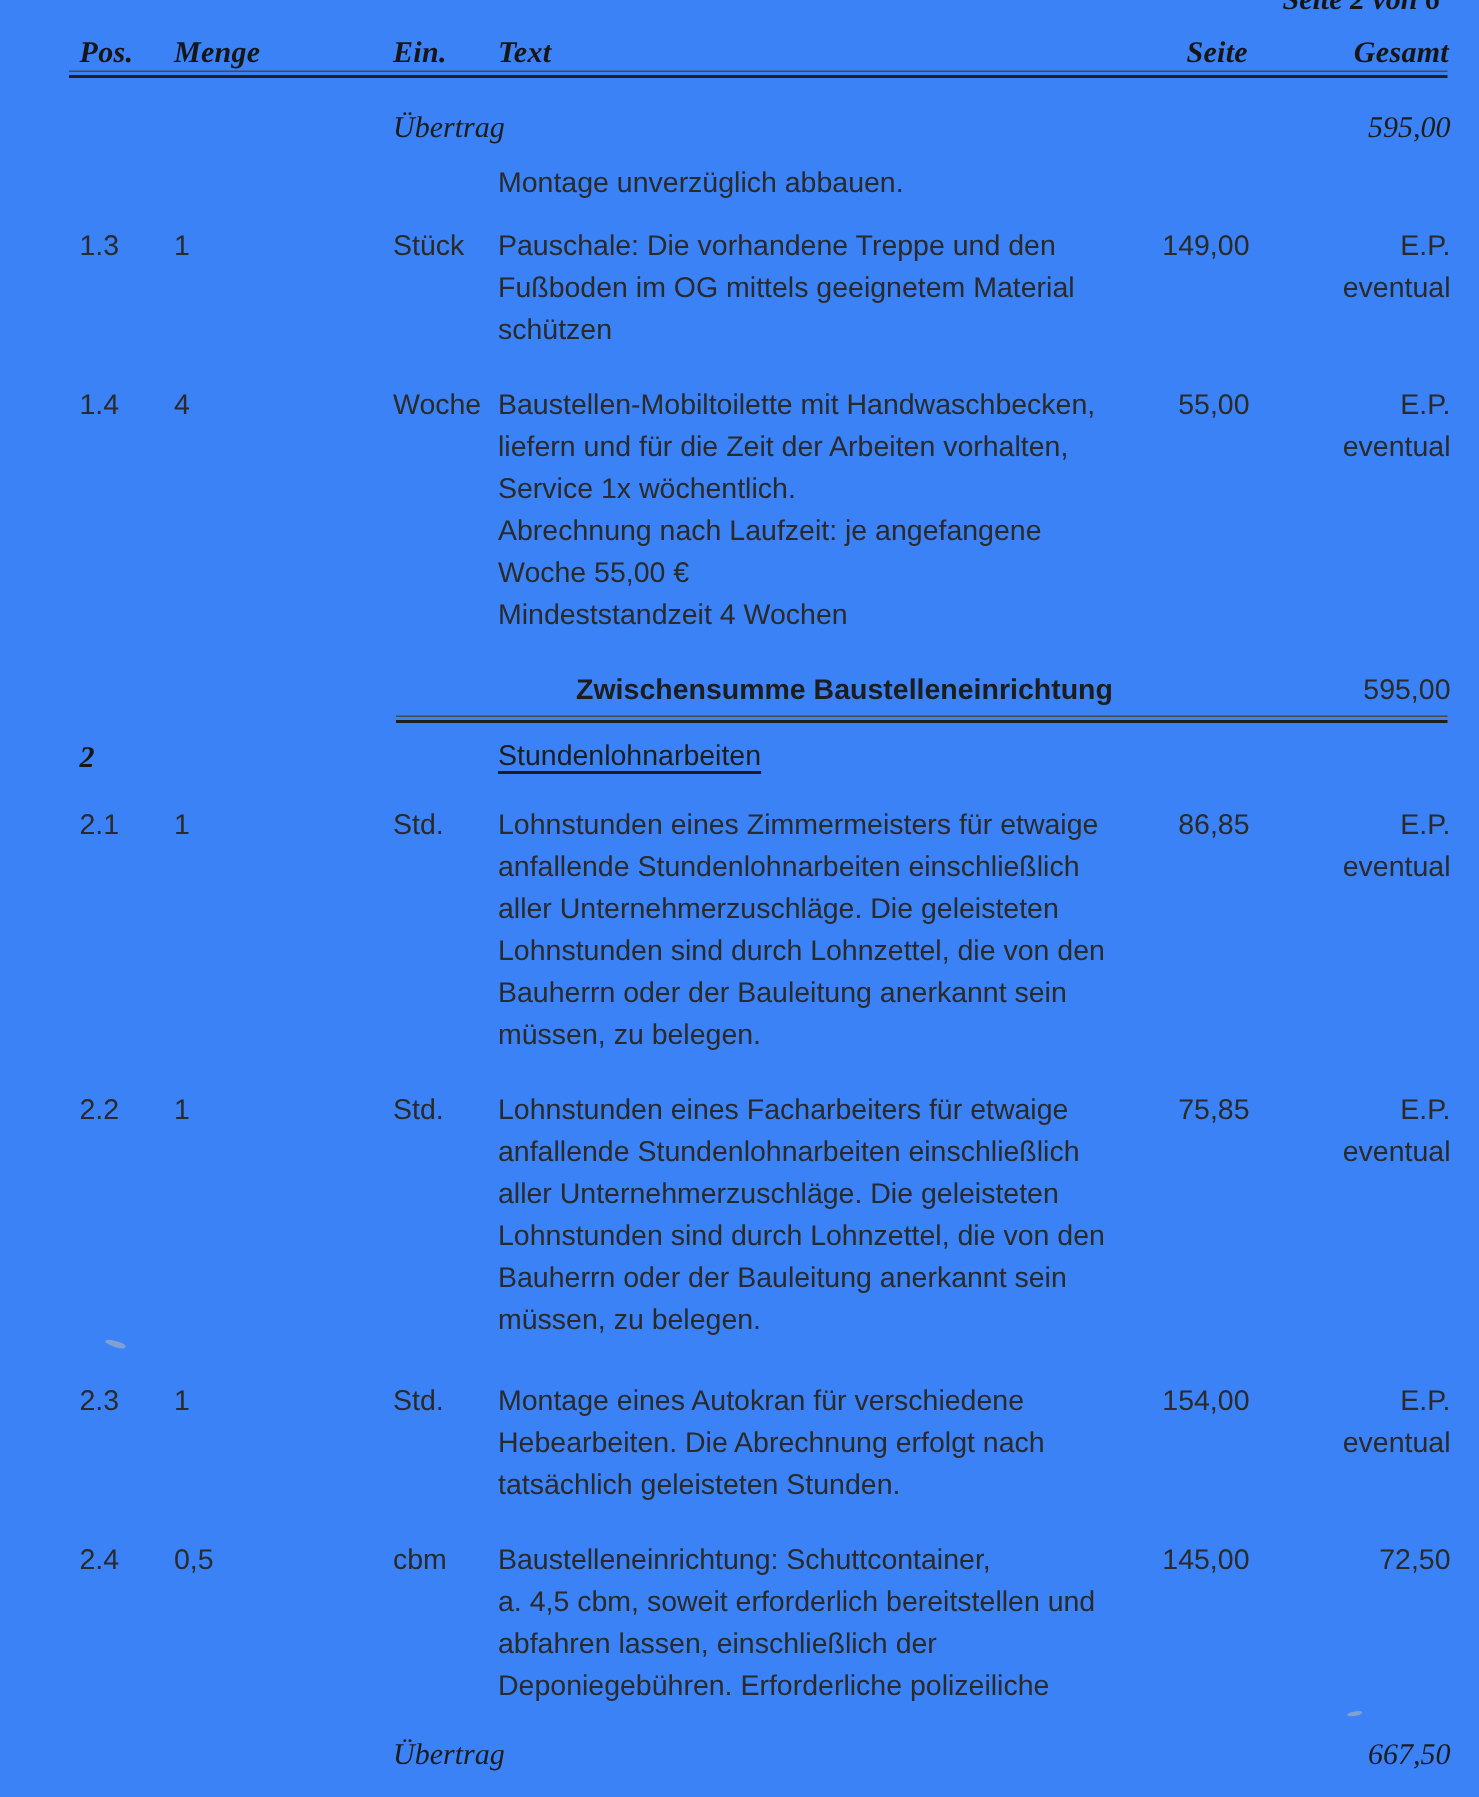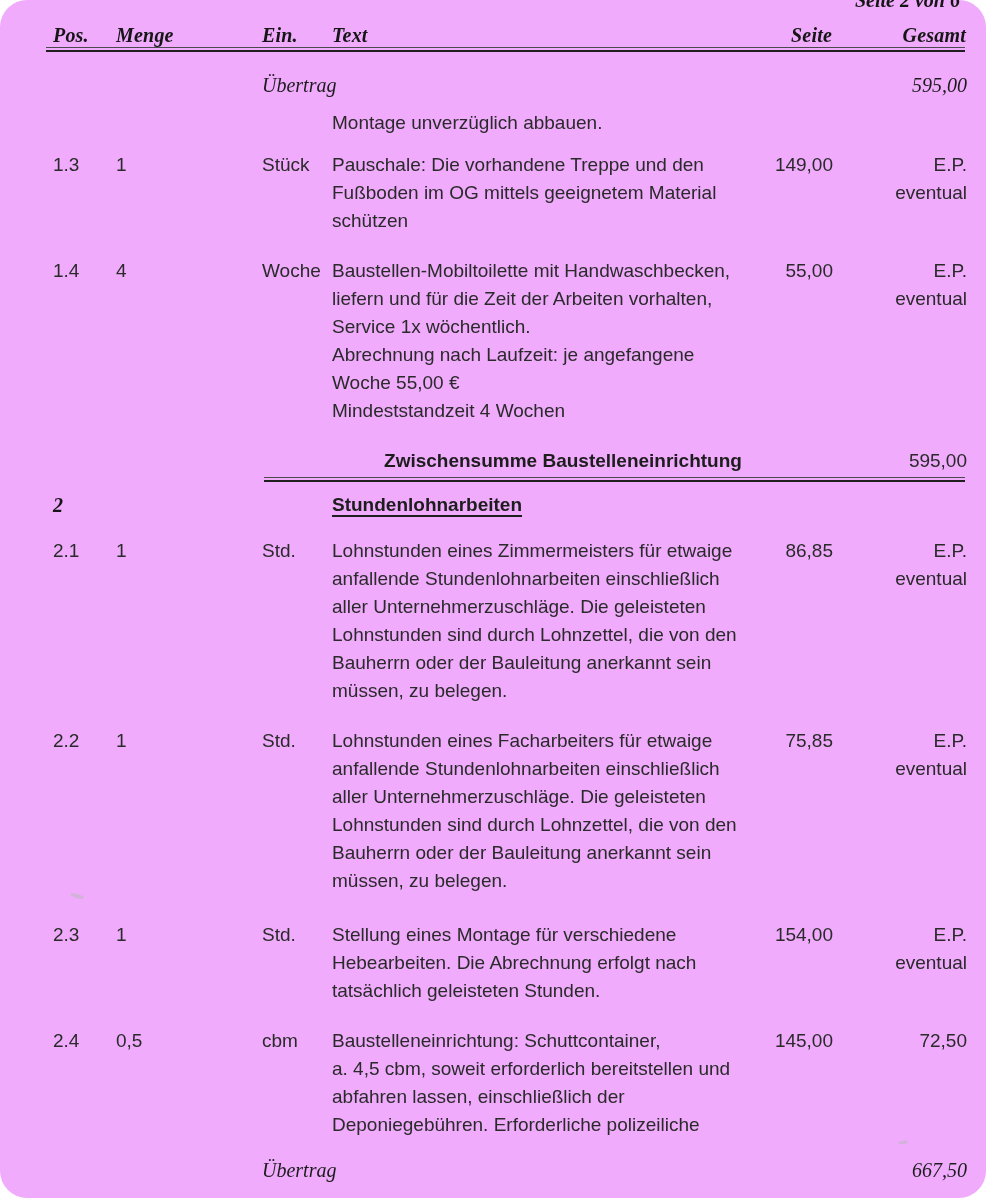--- a/index.html
+++ b/index.html
@@ -5,25 +5,24 @@
   html, body {
     margin: 0;
     padding: 0;
     background: #ffffff;
   }
   .page {
     position: relative;
     width: 986px;
     height: 1198px;
     margin: 0 auto;
-    background: #f0abfc;
+    background: #3b82f6;
     overflow: hidden;
     font-family: "Liberation Sans", sans-serif;
     color: #262626;
-    border-radius: 27px;
   }
   
   .serif-bi {
     font-family: "Liberation Serif", "DejaVu Serif", serif;
     font-style: italic;
     font-weight: bold;
     color: #161616;
   }
   .serif-i {
     font-family: "Liberation Serif", "DejaVu Serif", serif;
@@ -77,21 +76,21 @@
     top: -11px;
     right: 26px;
     font-size: 20px;
     white-space: nowrap;
   }
   .carry-label { font-size: 20px; }
   .carry-amt   { font-size: 20px; }
   .subtotal-label { font-weight: bold; color: #1d1d1d; text-align: center; }
   .section-pos { font-size: 20px; }
   .section-title {
-    font-weight: bold;
+    font-weight: normal;
     color: #1d1d1d;
     text-decoration: underline;
     text-underline-offset: 4px;
     text-decoration-thickness: 2px;
   }
   
   .smudge {
     position: absolute;
     background: #b9b9b9;
     opacity: 0.55;
@@ -191,21 +190,21 @@
 müssen, zu belegen.</span>
     <span class="cell c-betrag">75,85</span>
     <span class="cell c-gesamt">E.P.
 eventual</span>
   </div>
 
   <div class="row sans" style="top:921px">
     <span class="cell c-pos">2.3</span>
     <span class="cell c-menge">1</span>
     <span class="cell c-ein">Std.</span>
-    <span class="cell c-text">Stellung eines Montage für verschiedene
+    <span class="cell c-text">Montage eines Autokran für verschiedene
 Hebearbeiten. Die Abrechnung erfolgt nach
 tatsächlich geleisteten Stunden.</span>
     <span class="cell c-betrag">154,00</span>
     <span class="cell c-gesamt">E.P.
 eventual</span>
   </div>
 
   <div class="row sans" style="top:1027px">
     <span class="cell c-pos">2.4</span>
     <span class="cell c-menge">0,5</span>

